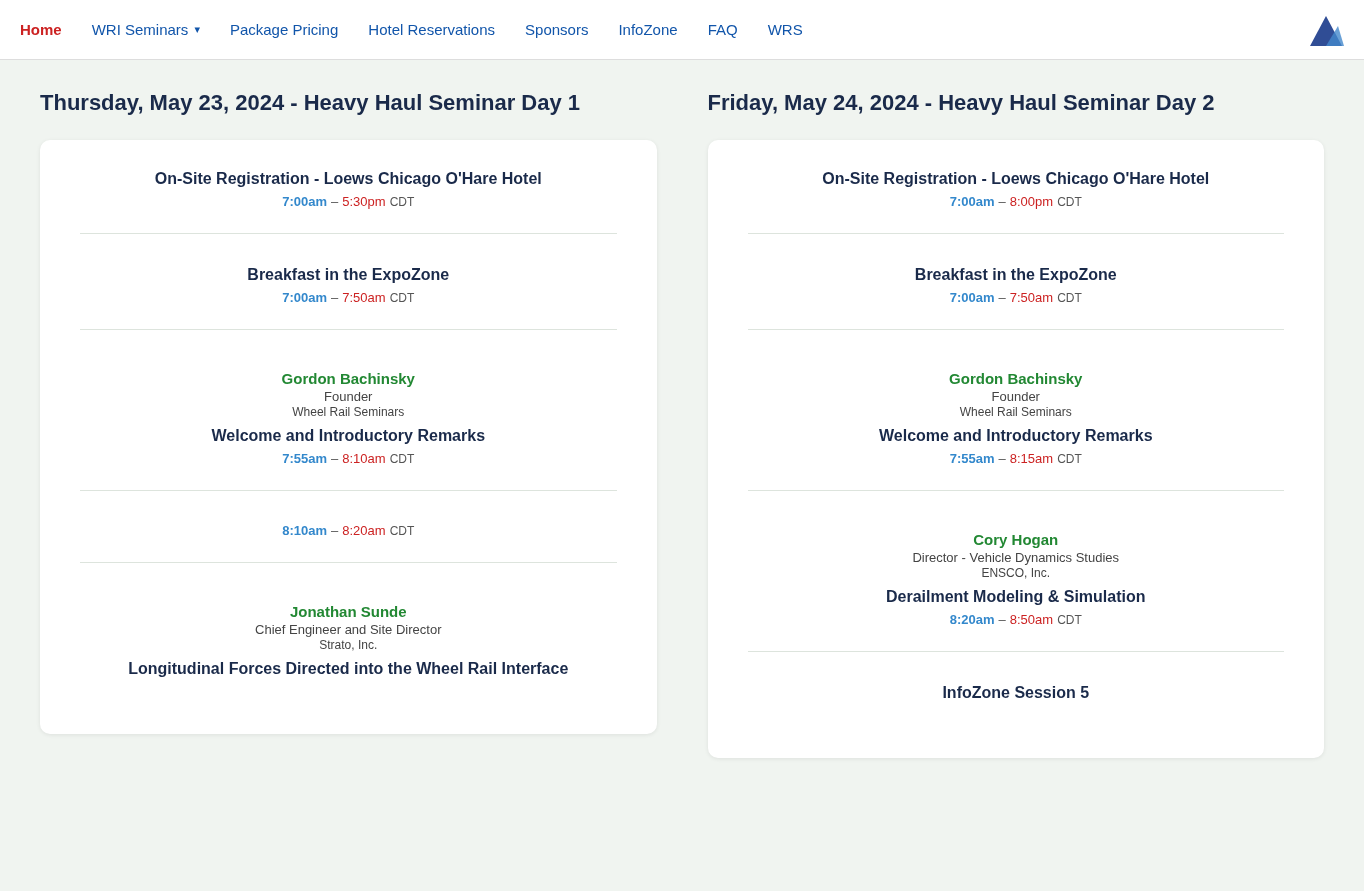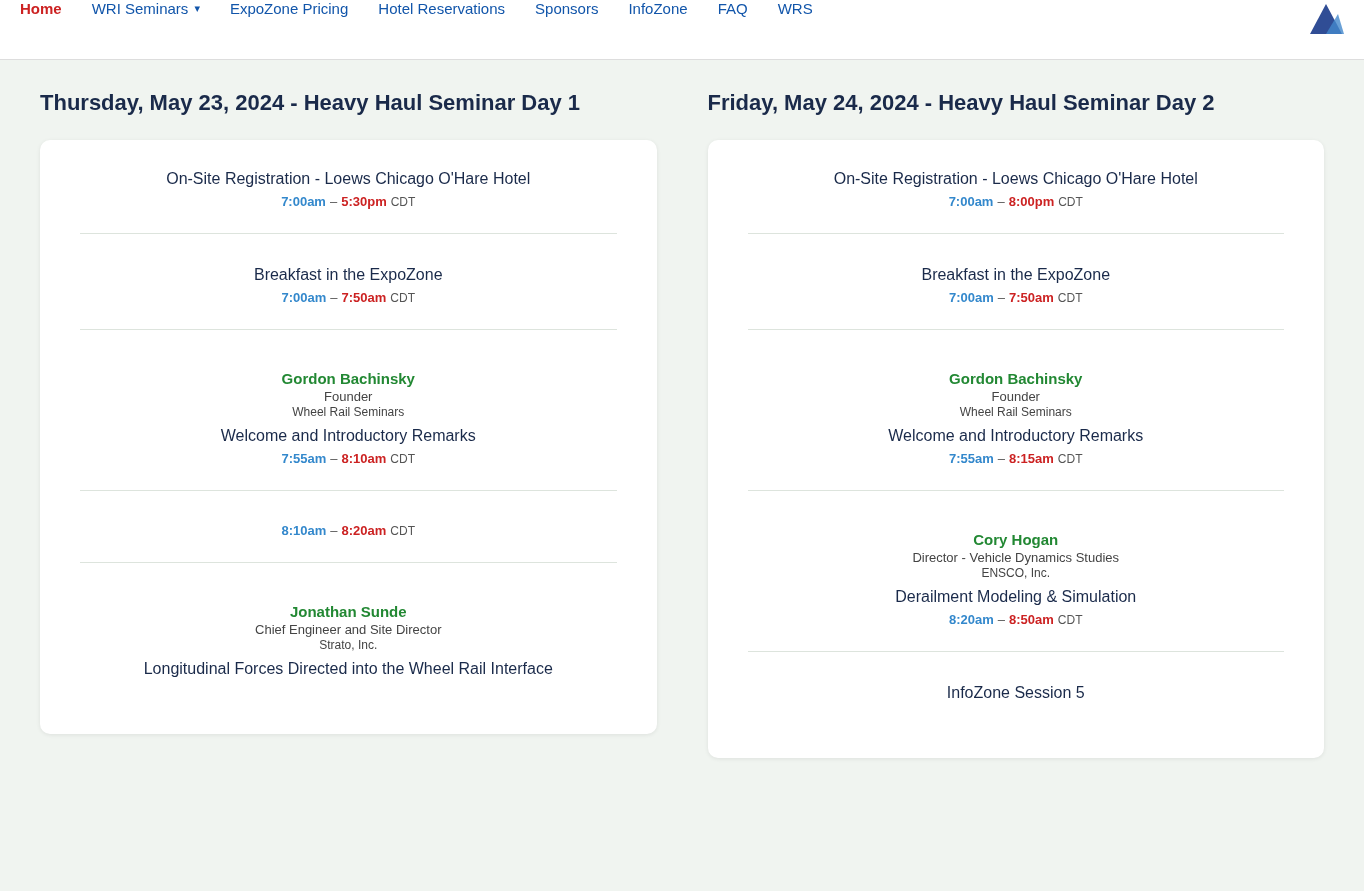--- a/index.html
+++ b/index.html
@@ -3,21 +3,21 @@
   <meta charset="utf-8">
   <style>
     * { box-sizing: border-box; margin: 0; padding: 0; }
     body { font-family: Arial, sans-serif; background: #f0f4f0; }
 
     
     nav {
       background: #fff;
       border-bottom: 1px solid #ddd;
       display: flex;
-      align-items: flex-start;
+      align-items: center;
       padding: 0 20px;
       height: 60px;
       position: relative;
       gap: 36px;
     }
     nav .nav-items {
       display: flex;
       align-items: center;
       gap: 30px;
       flex: 1;
@@ -73,35 +73,35 @@
     }
 
     .schedule-item + .schedule-item {
       border-top: 1px solid #dde4dd;
       padding-top: 32px;
       margin-top: 10px;
     }
 
     .event-title {
       font-size: 16px;
-      font-weight: 400;
+      font-weight: 700;
       color: #1a2a4a;
       text-align: center;
       margin-bottom: 6px;
     }
 
     .event-time {
       text-align: center;
       font-size: 13px;
       margin-bottom: 4px;
     }
 
     .time-start { color: #3388cc; font-weight: 600; text-align: center; }
     .time-dash { color: #555; margin: 0 4px; }
-    .time-end { color: #cc2222; font-weight: 700; }
+    .time-end { color: #cc2222; font-weight: 400; }
     .time-tz { color: #555; margin-left: 4px; font-size: 12px; }
 
     .speaker-name {
       text-align: center;
       font-size: 15px;
       font-weight: 700;
       color: #228833;
       margin-bottom: 2px;
       margin-top: 8px;
     }
@@ -131,21 +131,21 @@
     }
   </style>
 </head>
 <body>
 
 <nav>
   <div class="nav-items">
 
   <a class="nav-item active" href="#">Home</a>
       <a class="nav-item" href="#">WRI Seminars<span class="chevron">▾</span></a>
-      <a class="nav-item" href="#">ExpoZone Pricing</a>
+      <a class="nav-item" href="#">Package Pricing</a>
       <a class="nav-item" href="#">Hotel Reservations</a>
       <a class="nav-item" href="#">Sponsors</a>
       <a class="nav-item" href="#">InfoZone</a>
       <a class="nav-item" href="#">FAQ</a>
       <a class="nav-item" href="#">WRS</a>
     </div>
   <svg class="logo-svg nav-logo" viewBox="0 0 36 36" xmlns="http://www.w3.org/2000/svg">
     <polygon points="2,34 18,4 34,34" fill="#1a3a8a" opacity="0.9"></polygon>
     <polygon points="18,34 30,14 36,34" fill="#4488cc" opacity="0.8"></polygon>
   </svg>

